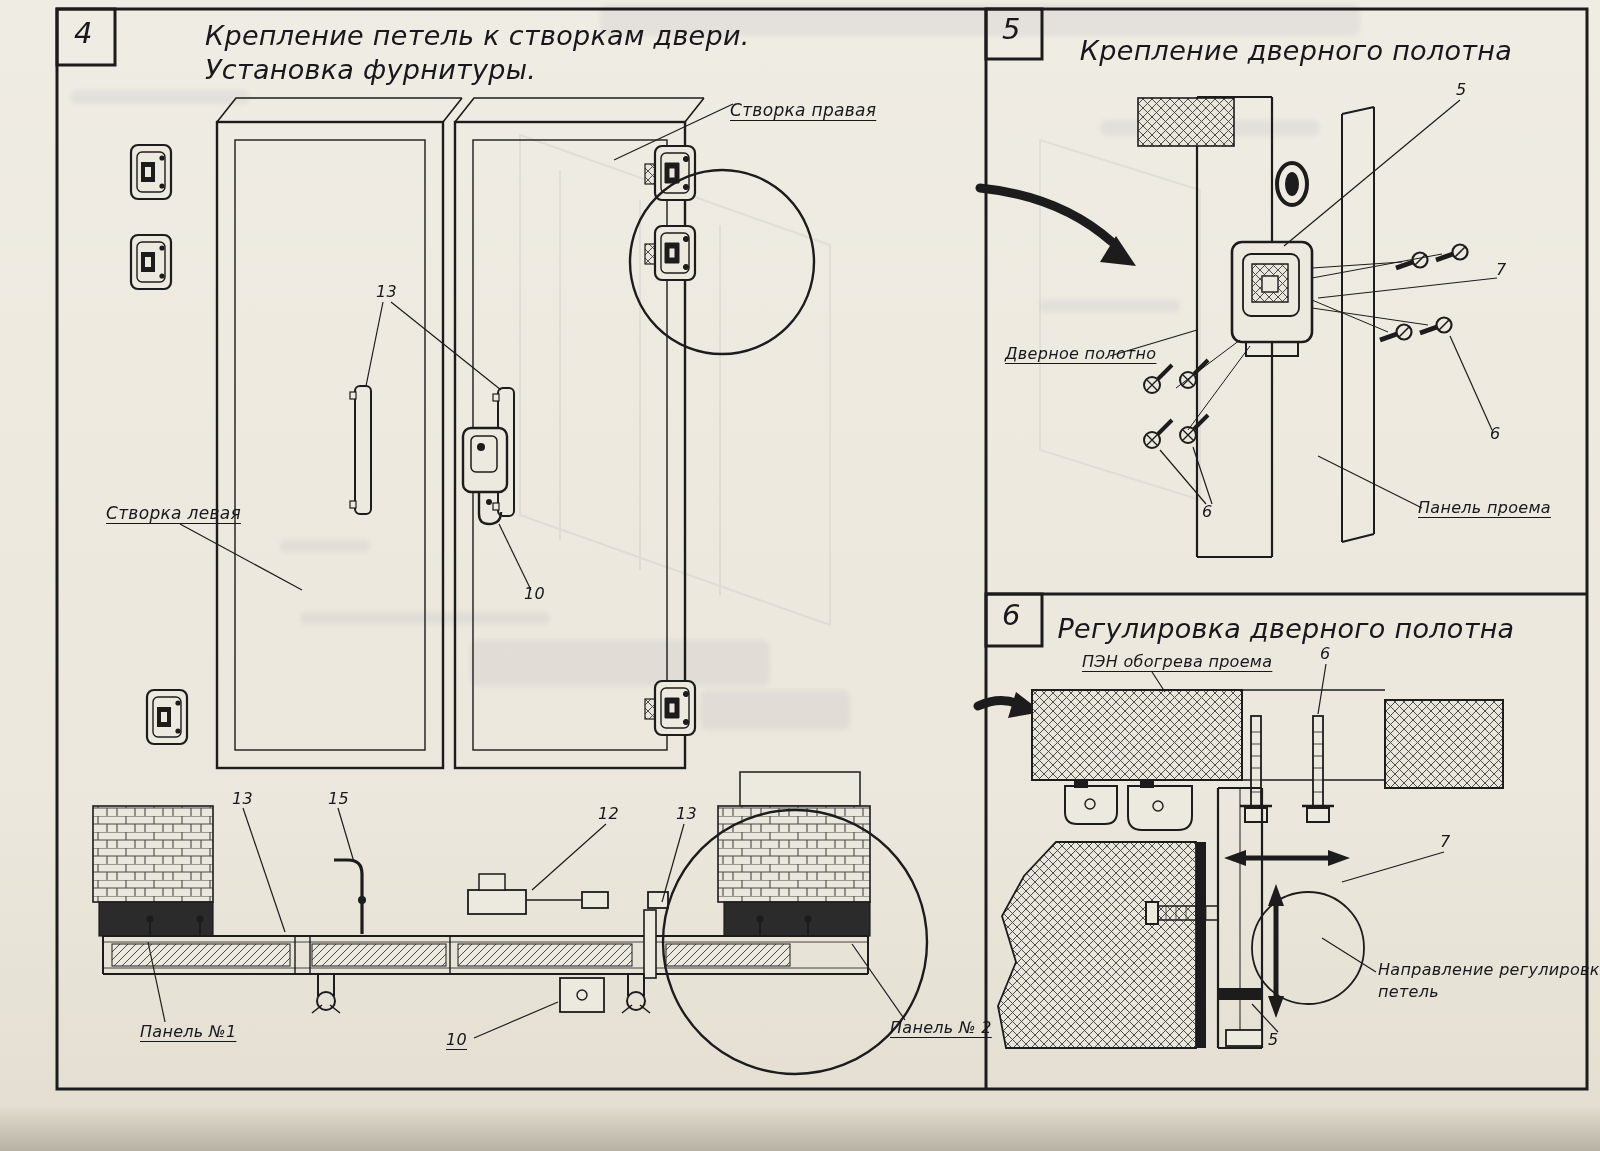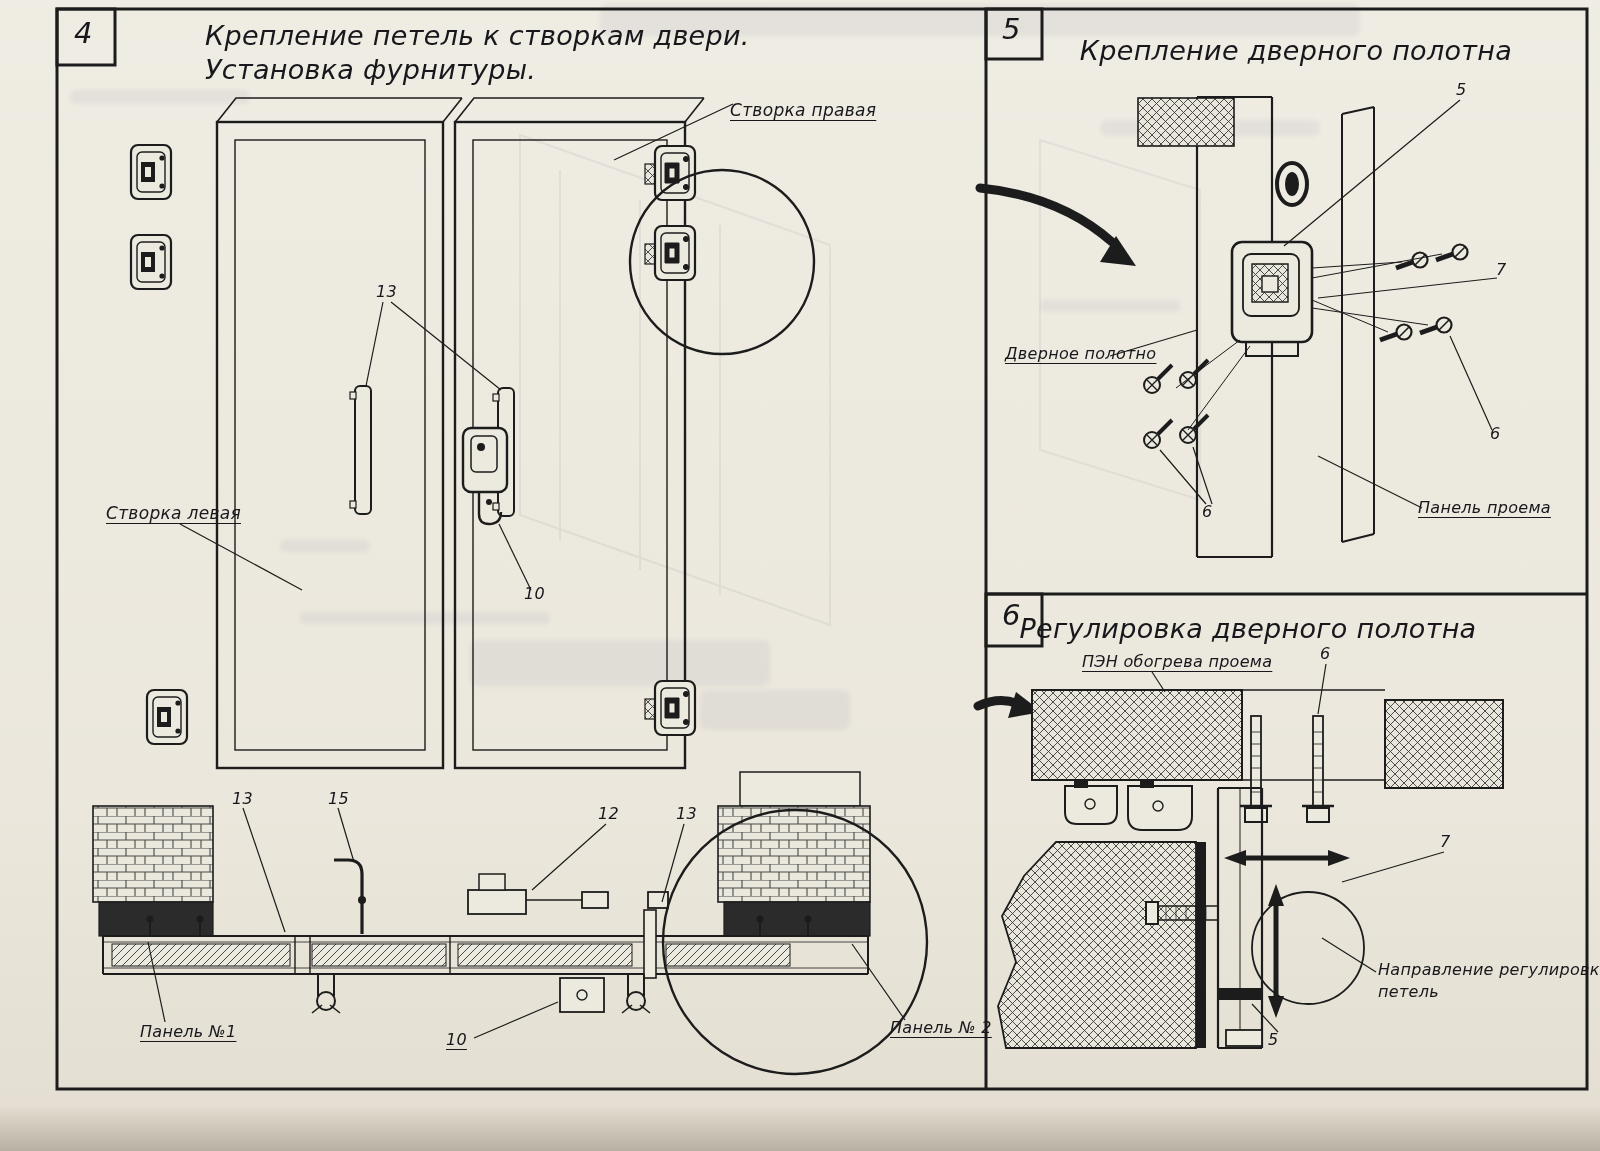--- a/index.html
+++ b/index.html
@@ -299,21 +299,21 @@
   <div class="lbl t16 u" style="left:890px;top:1018px;">Панель № 2</div>
 
   <div class="lbl t27 ctr" style="left:1046px;top:18px;width:500px;">Крепление дверного полотна</div>
   <div class="lbl t16 u" style="left:1005px;top:344px;">Дверное полотно</div>
   <div class="lbl t16 u" style="left:1418px;top:498px;font-style:italic;">Панель проема</div>
   <div class="lbl t16" style="left:1456px;top:80px;">5</div>
   <div class="lbl t16" style="left:1496px;top:260px;">7</div>
   <div class="lbl t16" style="left:1490px;top:424px;">6</div>
   <div class="lbl t16" style="left:1202px;top:502px;">6</div>
 
-  <div class="lbl t27 ctr" style="left:998px;top:596px;width:500px;">Регулировка дверного полотна</div>
+  <div class="lbl t27 ctr" style="left:1036px;top:596px;width:500px;">Регулировка дверного полотна</div>
   <div class="lbl t16 u" style="left:1082px;top:652px;">ПЭН обогрева проема</div>
   <div class="lbl t16" style="left:1320px;top:644px;">6</div>
   <div class="lbl t16" style="left:1440px;top:832px;">7</div>
   <div class="lbl t16" style="left:1268px;top:1030px;">5</div>
   <div class="lbl t16" style="left:1378px;top:960px;">Направление регулировки</div>
   <div class="lbl t16" style="left:1378px;top:982px;">петель</div>
 
 </div>
 
 </body></html>

